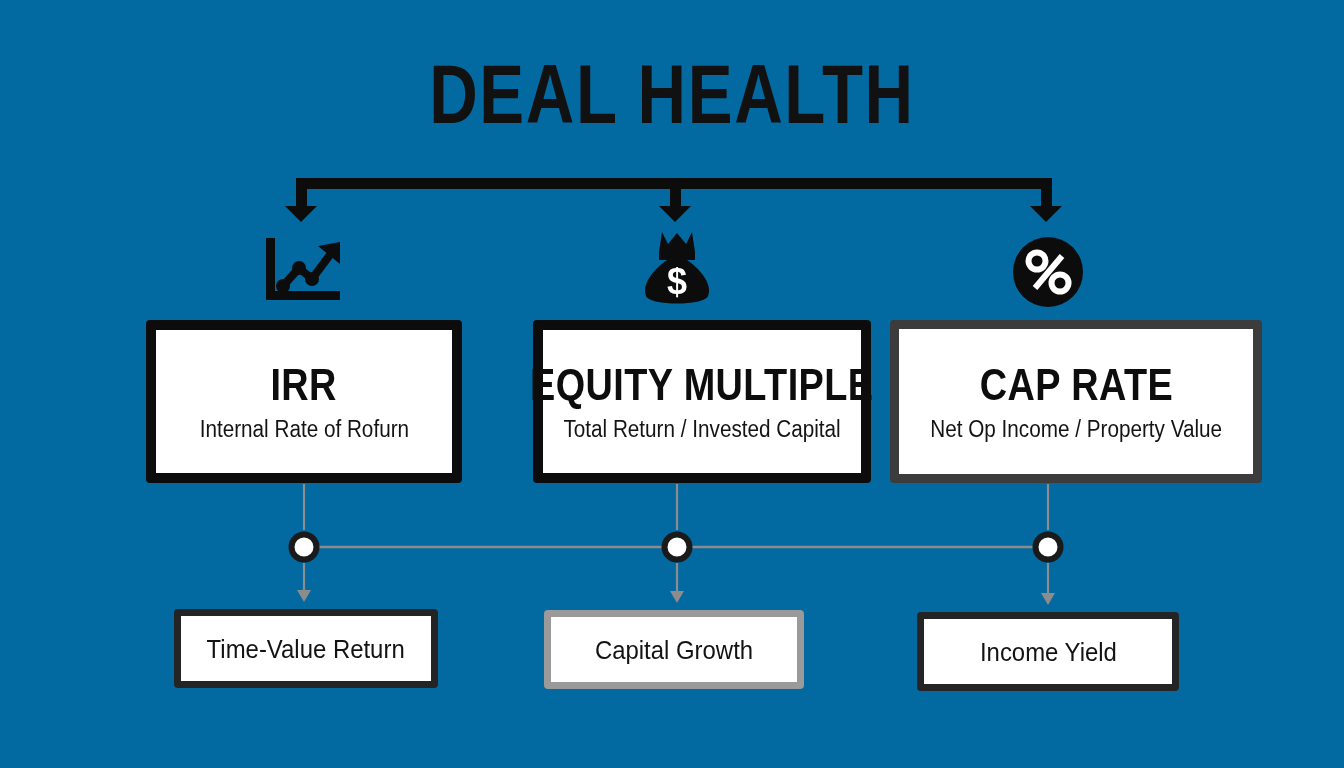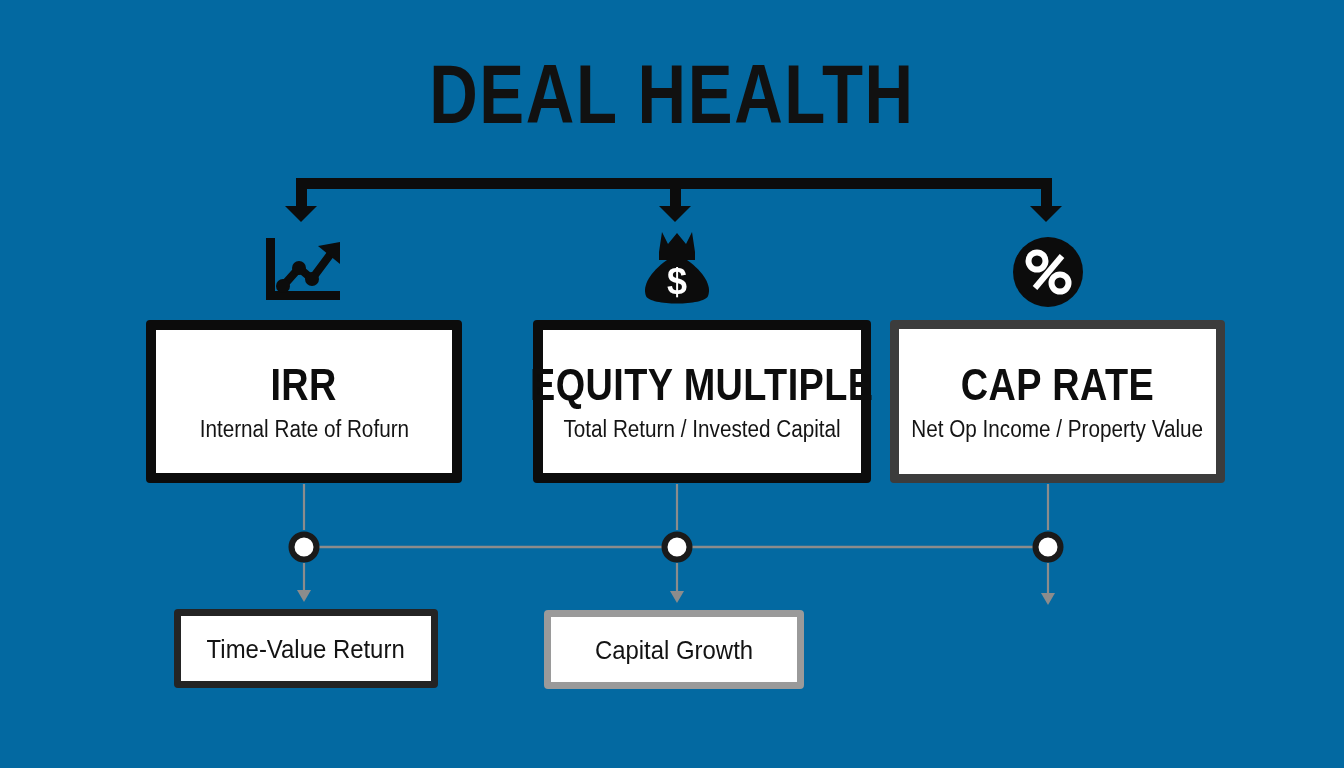--- a/index.html
+++ b/index.html
@@ -80,21 +80,21 @@
     border: 10px solid #0c0c0c;
   }
   #card-equity {
     left: 508px;
     width: 338px;
     border: 10px solid #0c0c0c;
     margin-left: 25px;
   }
   #card-cap {
     left: 890px;
-    width: 335px;
+    width: 372px;
     border: 9px solid #3c3c3c;
   }
   .card-title {
     font-family: "Liberation Sans Narrow", "Liberation Sans", sans-serif;
     font-size: 44px;
     line-height: 46px;
     font-weight: 700;
     color: #0d0d0d;
     letter-spacing: 0.5px;
     transform: scaleX(0.86);
@@ -241,14 +241,17 @@
   </div>
 
   <div class="outcome-box" id="outcome-time-value">
     <div class="outcome-label">Time-Value Return</div>
   </div>
 
   <div class="outcome-box" id="outcome-capital-growth">
     <div class="outcome-label">Capital Growth</div>
   </div>
 
+  <div class="outcome-box" id="outcome-income-yield">
+    <div class="outcome-label">Income Yield</div>
+  </div>
 
 </div>
 
 </body></html>

